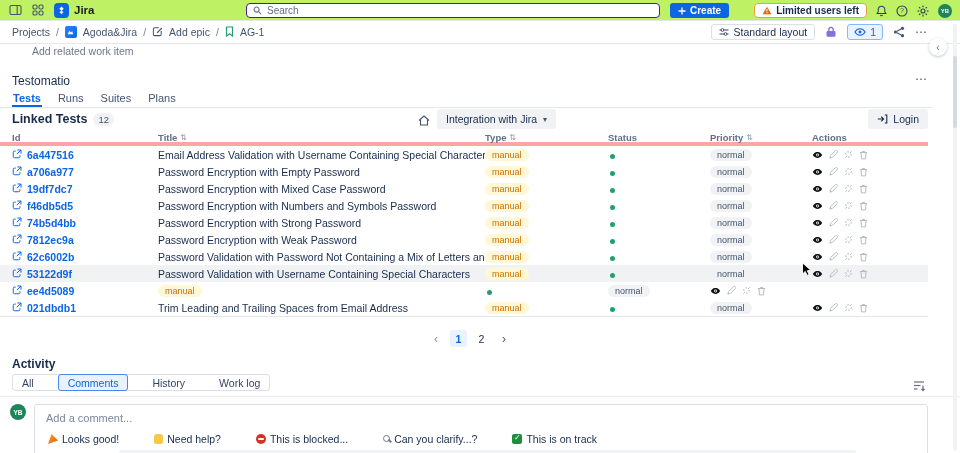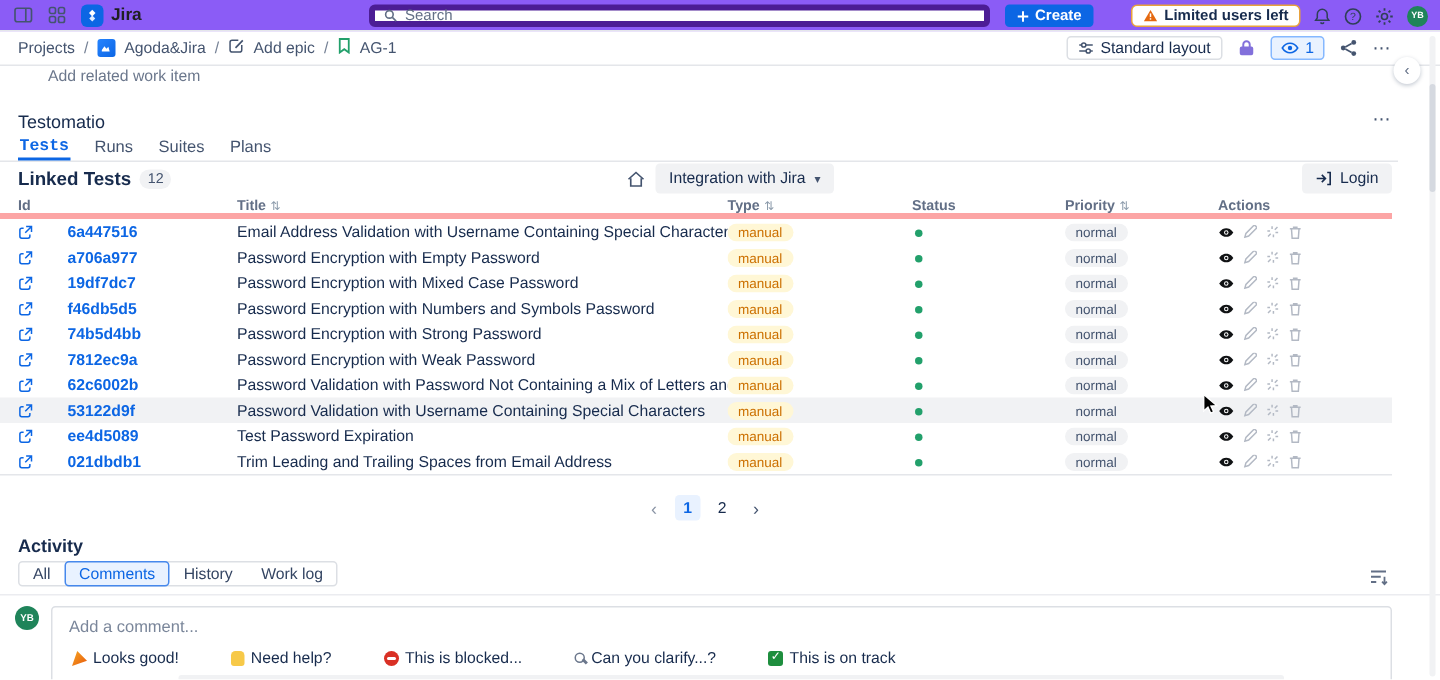--- a/index.html
+++ b/index.html
@@ -1,26 +1,26 @@
 <!DOCTYPE html>
 <html style="--brand-blue: #0C66E4; --link-blue: #0C66E4; --manual-badge-bg: #FFF7D6; --manual-badge-text: #CC7000; --normal-badge-bg: #F1F2F4; --normal-badge-text: #44546F; --status-dot-green: #22A06B; --lock-purple: #8270DB; --warning-orange: #E56910; --selected-pill-bg: #E9F2FF; --avatar-green: #1F845A;"><head>
 <meta charset="utf-8">
 <style>
   * { margin:0; padding:0; box-sizing:border-box; }
   html,body { background:#fff; }
   body { font-family:"Liberation Sans", sans-serif; color:#172B4D; }
   #app { position:relative; width:960px; height:453px; background:#fff; overflow:hidden; }
 
   
-  .topbar { position:absolute; top:0; left:0; right:0; height:21px; border-bottom:1px solid #E4E6EA; background:#8b5cf6; }
+  .topbar { position:absolute; top:0; left:0; right:0; height:21px; border-bottom:1px solid #E4E6EA; background:#bef264; }
   .topbar-left { position:absolute; left:9px; top:0; height:20px; display:flex; align-items:center; gap:10px; }
   .logo-group { display:flex; align-items:center; gap:5px; }
   .logo-mark { width:15px; height:15px; background:var(--brand-blue); border-radius:4px; display:flex; align-items:center; justify-content:center; }
   .logo-text { font-size:11.5px; font-weight:bold; color:#1E1F21; }
-  .search-box { position:absolute; left:246px; top:3px; width:414px; height:15px; border:4px solid #4c1d95; border-radius:4px; display:flex; align-items:center; gap:5px; padding:0 6px; background:#fff; }
+  .search-box { position:absolute; left:246px; top:3px; width:414px; height:15px; border:1px solid #4c1d95; border-radius:4px; display:flex; align-items:center; gap:5px; padding:0 6px; background:#fff; }
   .search-box span { font-size:10px; color:#626F86; }
   .create-btn { position:absolute; left:670px; top:3px; height:15px; background:var(--brand-blue); color:#fff; border:none; border-radius:3px; font-size:10px; font-family:inherit; display:flex; align-items:center; gap:4px; padding:0 8px; font-weight:bold; }
   .topbar-right { position:absolute; right:8px; top:0; height:21px; display:flex; align-items:center; gap:9px; }
   .warn-pill { display:flex; align-items:center; gap:4px; border:1px solid #E8A23D; background:#fff; border-radius:4px; height:15px; padding:0 7px; }
   .warn-pill span { font-size:10px; font-weight:bold; color:#172B4D; }
   .tb-icon { display:flex; align-items:center; }
   .avatar { width:14px; height:14px; border-radius:50%; background:var(--avatar-green); color:#fff; font-size:6px; font-weight:bold; display:flex; align-items:center; justify-content:center; }
 
   
   .crumb-row { position:absolute; top:21px; left:0; right:0; height:23px; border-bottom:1px solid #E4E6EA; background:#fff; }
@@ -38,60 +38,60 @@
 
   
   .scroll-track { position:absolute; right:3px; top:24px; bottom:2px; width:4px; background:#F1F2F4; border-radius:2px; }
   .scroll-thumb { position:absolute; right:3px; top:56px; width:4px; height:72px; background:#D5D9E0; border-radius:2px; }
 
   
   .widget-title { position:absolute; left:12px; top:74px; font-size:12px; font-weight:normal; color:#172B4D; }
   .widget-more { position:absolute; right:32px; top:72px; }
   .tabs-row { position:absolute; left:0; right:28px; top:90px; height:18px; border-bottom:1px solid #E4E6EA; padding-left:12px; display:flex; gap:15px; }
   .tab { font-size:11px; color:#44546F; padding:2px 1px 3px; cursor:pointer; }
-  .tab.active { color:var(--brand-blue); border-bottom:2px solid var(--brand-blue); font-weight:bold;font-family:Liberation Mono, monospace; }
+  .tab.active { color:var(--brand-blue); border-bottom:2px solid var(--brand-blue); font-weight:bold; }
 
   .linked-row { position:absolute; left:12px; right:32px; top:108px; height:24px; }
   .linked-label { position:absolute; left:0; top:4px; font-size:12.5px; font-weight:bold; color:#172B4D; display:flex; align-items:center; gap:6px; }
   .count-badge { background:#F1F2F4; color:#44546F; font-size:9.5px; font-weight:normal; border-radius:8px; padding:1px 5px; }
   .home-btn { position:absolute; left:406px; top:4px; }
   .dropdown { position:absolute; left:425px; top:1px; height:20px; background:#F1F2F4; border-radius:3px; display:flex; align-items:center; gap:6px; padding:0 9px; font-size:10.5px; color:#172B4D; font-family:inherit; border:none; }
   .dd-chev { font-size:8px; color:#44546F; }
   .login-btn { position:absolute; right:0; top:1px; height:20px; background:#F1F2F4; border-radius:3px; display:flex; align-items:center; gap:5px; padding:0 9px; font-size:10.5px; color:#172B4D; font-family:inherit; border:none; }
 
   
   .trow-grid { display:grid; grid-template-columns:146px 327px 123px 102px 102px 1fr; align-items:center; padding-left:12px; }
   .thead { position:absolute; left:0; right:32px; top:132px; height:14px; border-bottom:4px solid #fca5a5; }
   .hcell { font-size:9.5px; color:#626F86; font-weight:bold; display:flex; align-items:center; gap:3px; }
   .sort-glyph { font-size:8px; color:#8C9BAB; font-weight:normal; }
   .tbody { position:absolute; left:0; right:32px; top:146px; border-bottom:1px solid #E4E6EA; }
   .trow { height:17px; }
   .trow.hovered { background:#F1F2F4; }
   .cell { font-size:10.5px; color:#172B4D; white-space:nowrap; overflow:hidden; }
-  .id-cell { display:flex; align-items:center; gap:23px; }
+  .id-cell { display:flex; gap:5px; }
   .id-link { color:var(--link-blue); font-weight:bold; font-size:10.5px; cursor:pointer; }
   .badge { font-size:9px; border-radius:8px; padding:1px 7px; display:inline-block; }
   .badge.manual { background:var(--manual-badge-bg); color:var(--manual-badge-text); }
   .badge.normal { background:var(--normal-badge-bg); color:var(--normal-badge-text); }
   .status-dot { width:5px; height:5px; border-radius:50%; background:var(--status-dot-green); display:inline-block; margin-left:2px; }
   .actions { display:flex; align-items:center; gap:6px; }
   .actions span { display:flex; align-items:center; cursor:pointer; }
 
   .pagination { position:absolute; left:0; top:330px; width:940px; display:flex; justify-content:center; align-items:center; gap:6px; }
   .pg-arrow { font-size:12px; color:#8993A4; width:16px; text-align:center; cursor:pointer; }
   .pg-arrow.next { color:#44546F; }
   #pages { display:flex; gap:6px; }
   .page-num { width:17px; height:17px; display:flex; align-items:center; justify-content:center; font-size:10.5px; color:#172B4D; border-radius:3px; cursor:pointer; }
   .page-num.current { background:var(--selected-pill-bg); color:var(--brand-blue); font-weight:bold; }
 
   
   .activity-title { position:absolute; left:12px; top:357px; font-size:12px; font-weight:bold; color:#172B4D; }
   .seg-group { position:absolute; left:12px; top:374px; height:17px; display:flex; border:1px solid #DCDFE4; border-radius:3px; background:#fff; }
   .seg { font-size:10.5px; color:#344563; padding:0 9px; display:flex; align-items:center; border:1px solid transparent; border-radius:3px; margin:-1px; cursor:pointer;text-align:center; }
-  .seg + .seg { margin-left:0; }
+  .seg + .seg { margin-left:15px; }
   .seg.active { background:var(--selected-pill-bg); border-color:#4688EC; color:var(--brand-blue); }
   .sort-btn { position:absolute; right:34px; top:378px; }
   .activity-divider { position:absolute; left:0; right:0; top:396px; border-top:1px solid #EBECF0; }
 
   .comment-avatar { position:absolute; left:10px; top:404px; width:16px; height:16px; border-radius:50%; background:var(--avatar-green); color:#fff; font-size:6.5px; font-weight:bold; display:flex; align-items:center; justify-content:center; }
   .comment-box { position:absolute; left:34px; right:32px; top:404px; height:70px; border:1px solid #DCDFE4; border-radius:3px; background:#fff; }
   .comment-placeholder { position:absolute; left:11px; top:7px; font-size:11px; color:#7A869A; }
   .quick-replies { position:absolute; left:13px; top:28px; display:flex; gap:35px; align-items:flex-start; }
   .qr { display:flex; align-items:center; gap:4px; font-size:10.5px; color:#172B4D; cursor:pointer; white-space:nowrap; }
   .qr-icon { width:10px; height:10px; display:inline-block; position:relative; flex:0 0 auto; }
@@ -651,21 +651,20 @@
   <div class="trow trow-grid">
     <div class="cell id-cell">
       <span style="display:flex;">
         <svg width="10" height="10" viewBox="0 0 12 12">
               <path d="M4.5 2.5H3A1.5 1.5 0 0 0 1.5 4v5A1.5 1.5 0 0 0 3 10.5h5A1.5 1.5 0 0 0 9.5 9V7.5" fill="none" stroke="#0C66E4" stroke-width="1.2"></path>
               <path d="M6.5 1.2h4.3v4.3M10.6 1.4L5.8 6.2" fill="none" stroke="#0C66E4" stroke-width="1.2"></path>
             </svg>
       </span>
       <span class="id-link">ee4d5089</span>
     </div>
-    <div class="cell">Test Password Expiration</div>
     <div class="cell"><span class="badge manual">manual</span></div>
     <div class="cell"><span class="status-dot"></span></div>
     <div class="cell"><span class="badge normal">normal</span></div>
     <div class="cell actions">
       <span>
         <svg width="11" height="8" viewBox="0 0 14 9">
               <path d="M1 4.5C3 1.4 5 .8 7 .8s4 .6 6 3.7c-2 3.1-4 3.7-6 3.7S3 7.6 1 4.5z" fill="#101214"></path>
               <circle cx="7" cy="4.5" r="1.9" fill="#fff"></circle>
               <circle cx="7" cy="4.5" r="1" fill="#101214"></circle>
             </svg>

